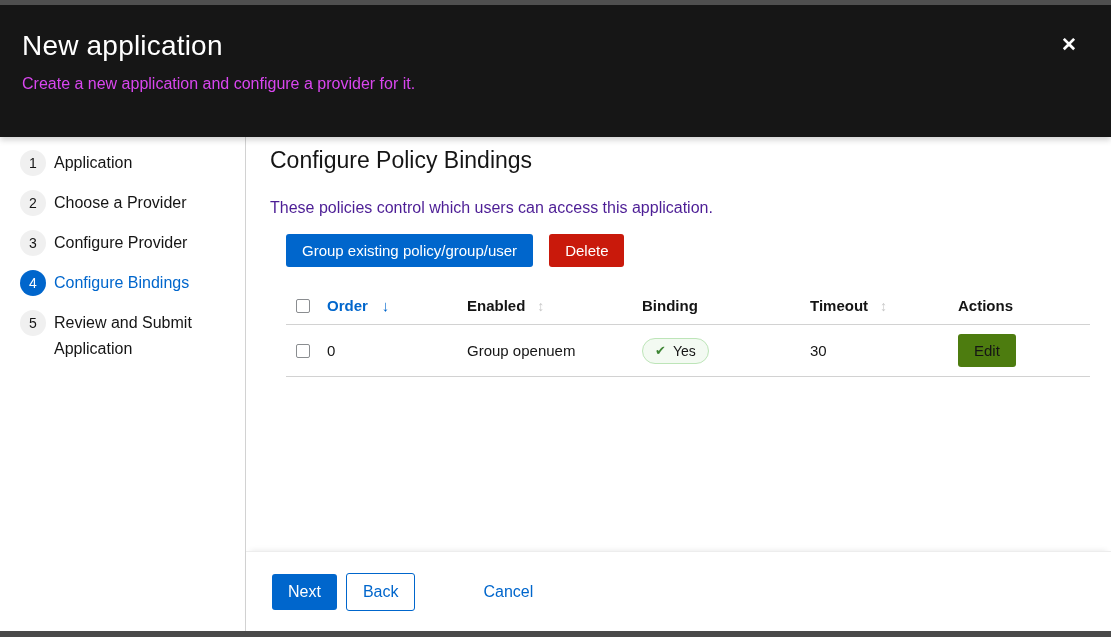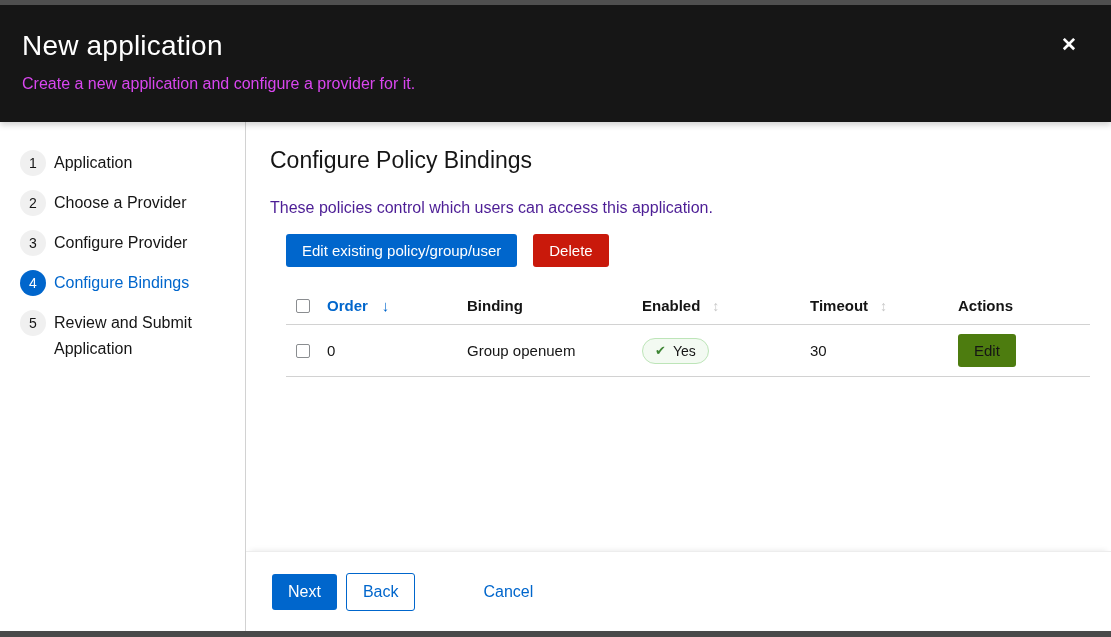--- a/index.html
+++ b/index.html
@@ -7,21 +7,21 @@
   body { font-family: "Liberation Sans", sans-serif; }
   .screen {
     position: relative; width: 1111px; height: 637px;
     background: #ffffff; overflow: hidden;
   }
   .top-strip { position: absolute; top: 0; left: 0; width: 100%; height: 5px; background: #4f4f4f; z-index: 6; }
   .bottom-strip { position: absolute; bottom: 0; left: 0; width: 100%; height: 6px; background: #4a4a4a; z-index: 6; }
 
   
   .modal-header {
-    position: absolute; top: 5px; left: 0; width: 100%; height: 117px;
+    position: absolute; top: 5px; left: 0; width: 100%; height: 132px;
     background: #161616; color: #fff; padding: 25px 0 0 22px; z-index: 5;
     box-shadow: 0 3px 6px rgba(3,3,3,0.18);
   }
   .modal-title { font-size: 28px; font-weight: 400; line-height: 32px; letter-spacing: 0.2px; }
   .modal-subtitle { margin-top: 13px; font-size: 16px; color: #d946ef; }
   .close-btn {
     position: absolute; top: 26px; right: 30px;
     background: none; border: none; color: #ffffff;
     font-size: 19px; font-weight: 700; cursor: pointer; line-height: 1; padding: 4px;
   }
@@ -117,37 +117,37 @@
         <span class="step-num">5</span>
         <span class="step-label">Review and Submit Application</span>
       </div>
     </nav>
 
     <main class="main">
       <h2 class="content-heading">Configure Policy Bindings</h2>
       <p class="content-desc">These policies control which users can access this application.</p>
 
       <div class="toolbar">
-        <button class="btn btn-primary">Edit existing policy/group/user</button>
+        <button class="btn btn-primary">Group existing policy/group/user</button>
         <button class="btn btn-danger">Delete</button>
       </div>
 
       <div class="bindings-table">
         <div class="tr head">
           <div class="td">
             <input type="checkbox" class="cb" style="">
           </div>
           <div class="th sorted">
             <span>Order</span><span class="sort-arrow">↓</span>
           </div>
           <div class="th">
-            <span>Binding</span>
+            <span>Enabled</span><span class="sort-idle">↕</span>
           </div>
           <div class="th">
-            <span>Enabled</span><span class="sort-idle">↕</span>
+            <span>Binding</span>
           </div>
           <div class="th">
             <span>Timeout</span><span class="sort-idle">↕</span>
           </div>
           <div class="th">
             <span>Actions</span>
           </div>
         </div>
 
         <div class="tr row">

